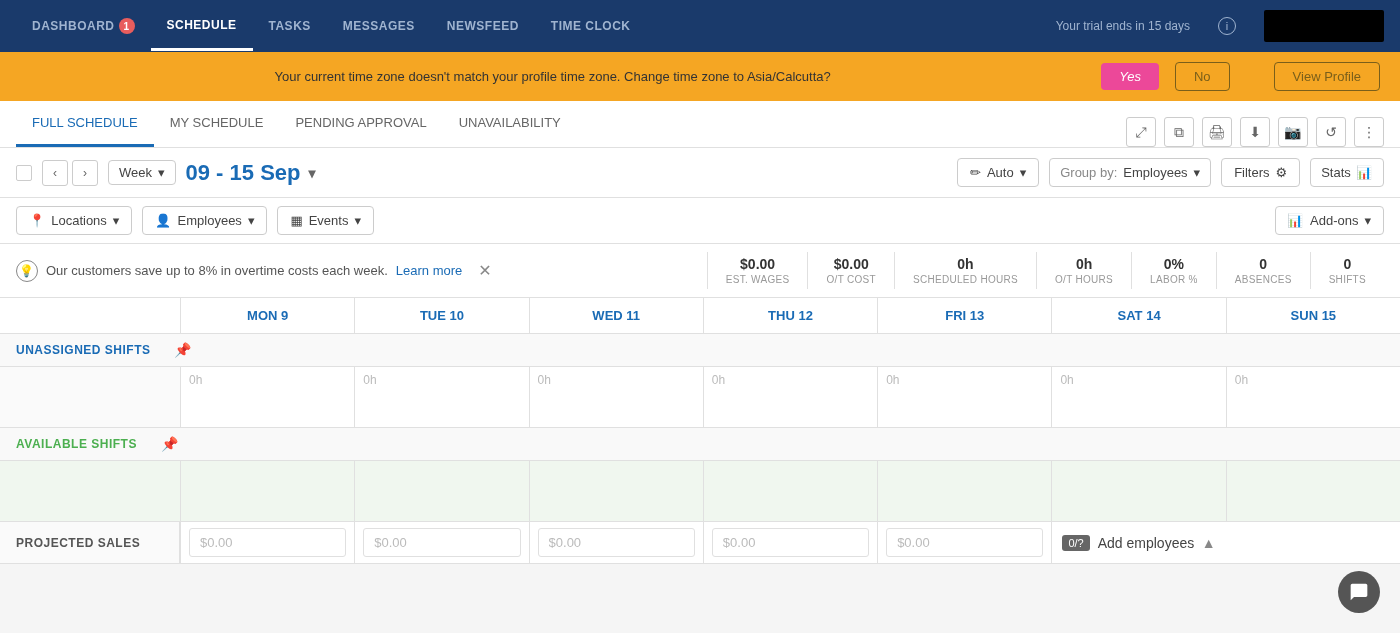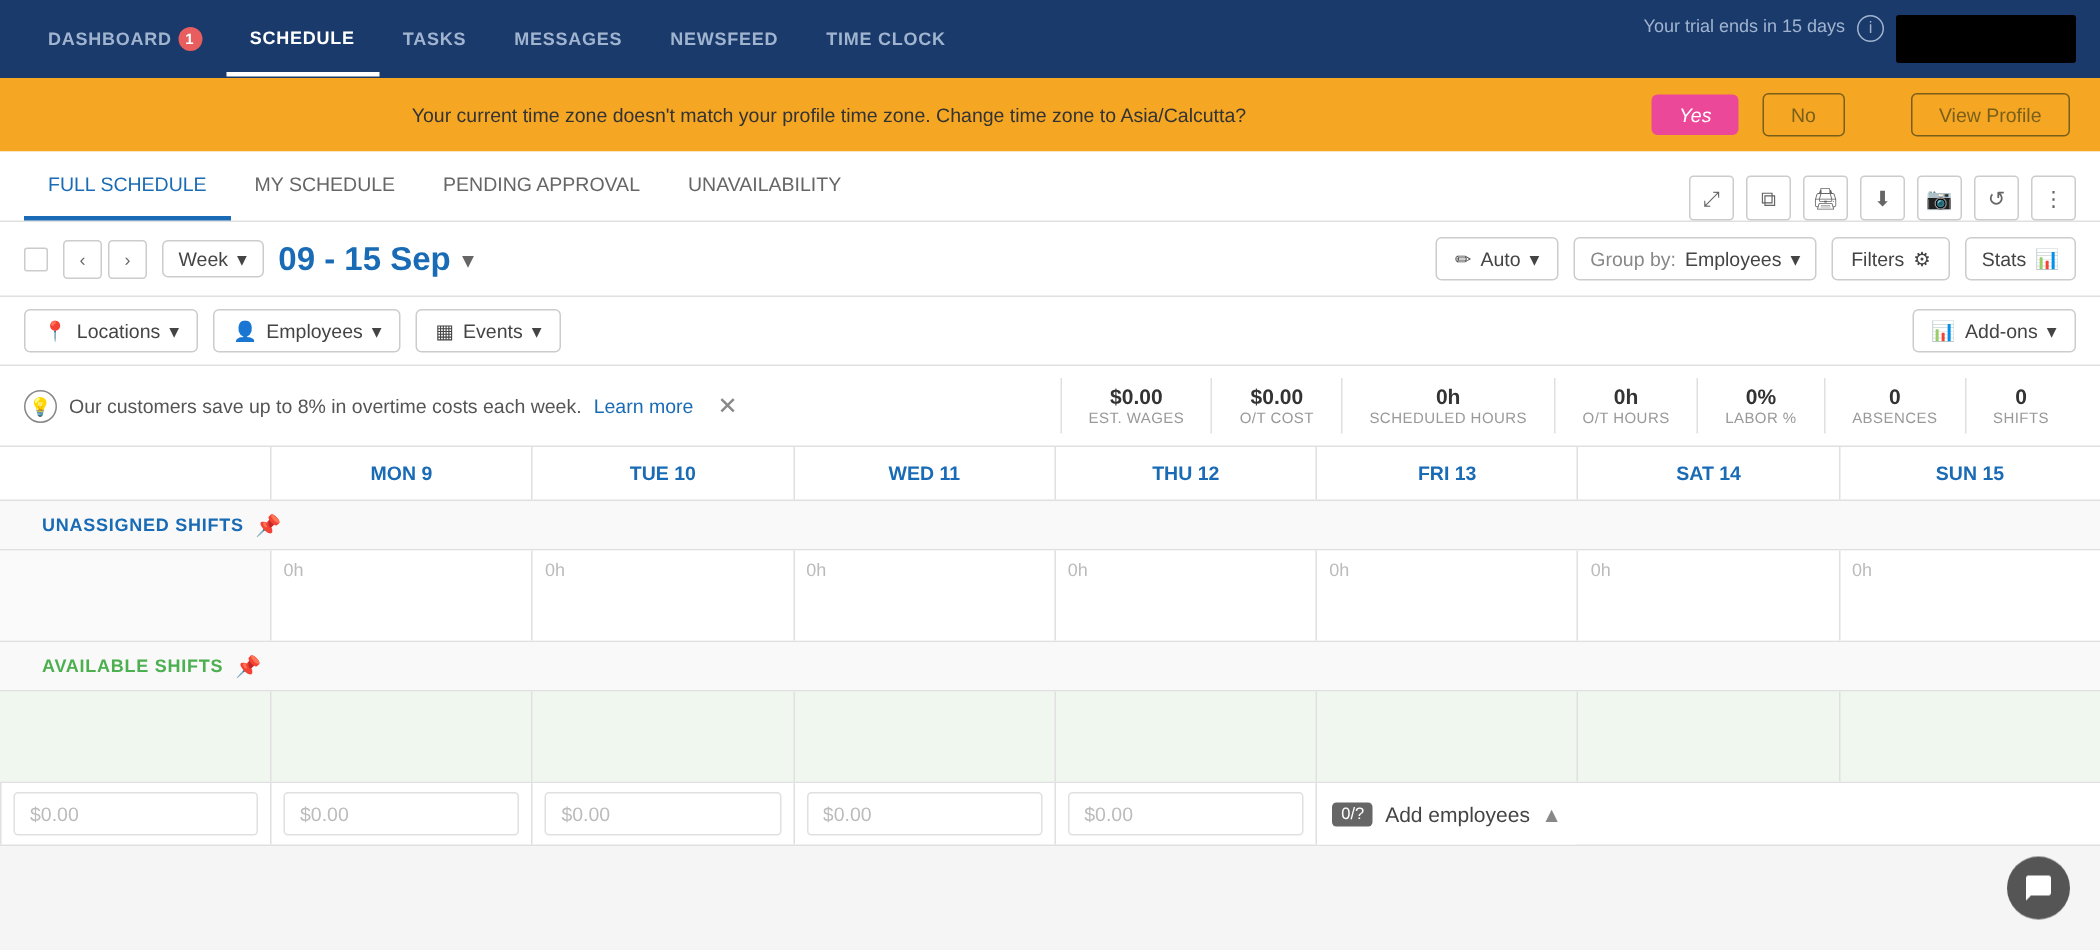--- a/index.html
+++ b/index.html
@@ -3,21 +3,21 @@
   <meta charset="utf-8">
   <style>
     * { box-sizing: border-box; margin: 0; padding: 0; }
     body { font-family: -apple-system, BlinkMacSystemFont, 'Segoe UI', Arial, sans-serif; font-size: 13px; background: #f5f5f5; overflow-x: hidden; }
 
     
     .top-nav { background: #1a3a6b; display: flex; align-items: center; height: 52px; padding: 0 16px; }
     .top-nav .nav-item { color: #a0b4d0; font-size: 12px; font-weight: 600; letter-spacing: 0.5px; cursor: pointer; padding: 0 16px; height: 50px; display: flex; align-items: center; text-transform: uppercase; }
     .top-nav .nav-item.active { color: white; border-bottom: 3px solid white; }
     .top-nav .nav-badge { background: #e85d5d; color: white; border-radius: 50%; font-size: 10px; width: 16px; height: 16px; display: inline-flex; align-items: center; justify-content: center; margin-left: 4px; }
-    .top-nav-right { margin-left: auto; display: flex; gap: 8px; color: #a0b4d0; font-size: 12px; }
+    .top-nav-right { margin-left: auto; display: flex; align-items: center; gap: 28px; color: #a0b4d0; font-size: 12px; }
     .top-nav-right .trial-text { color: #a0b4d0; font-size: 12px; }
     .info-circle { width: 18px; height: 18px; border: 1.5px solid #a0b4d0; border-radius: 50%; display: inline-flex; align-items: center; justify-content: center; color: #a0b4d0; font-size: 11px; cursor: pointer; }
     .user-avatar-box { background: #000; color: white; padding: 6px 14px; font-size: 12px; cursor: pointer; border-radius: 2px; width: 120px; height: 32px; }
 
     
     .banner { background: #f5a623; padding: 10px 20px; display: flex; align-items: center; justify-content: center; gap: 16px; font-size: 13px; color: #333; }
     .banner-text { flex: 1; text-align: center; }
     .banner-btn { padding: 6px 18px; border-radius: 4px; font-size: 13px; cursor: pointer; font-weight: 500; border: none; }
     .banner-btn.yes { background: #ec4899; color: white; font-style: italic; }
     .banner-btn.no { background: transparent; border: 1.5px solid #7a5f1a; color: #7a5f1a; }
@@ -60,21 +60,21 @@
     .stat-item { text-align: center; padding: 4px 18px; border-left: 1px solid #e0e0e0; }
     .stat-value { font-size: 14px; font-weight: 600; color: #333; }
     .stat-label { font-size: 10px; color: #999; text-transform: uppercase; letter-spacing: 0.3px; margin-top: 2px; }
 
     
     .cal-header { display: grid; grid-template-columns: 180px repeat(7, 1fr); background: white; border-bottom: 1px solid #e0e0e0; }
     .cal-header-cell { padding: 10px 8px; text-align: center; font-size: 13px; font-weight: 600; color: #1a6bb5; border-left: 1px solid #e0e0e0; }
     .cal-header-cell:first-child { border-left: none; }
 
     
-    .section-row { background: #f9f9f9; border-bottom: 1px solid #e0e0e0; padding: 8px 28px; display: flex; align-items: center; gap: 8px; }
+    .section-row { background: #f9f9f9; border-bottom: 1px solid #e0e0e0; padding: 8px 16px; display: flex; align-items: center; gap: 24px; }
     .section-label-unassigned { color: #1a6bb5; font-size: 12px; font-weight: 700; text-transform: uppercase; letter-spacing: 0.5px; }
     .section-label-available { color: #4caf50; font-size: 12px; font-weight: 700; text-transform: uppercase; letter-spacing: 0.5px; }
     .section-label-projected { color: #555; font-size: 12px; font-weight: 700; text-transform: uppercase; letter-spacing: 0.5px; }
     .pin-icon { color: #aaa; font-size: 14px; cursor: pointer; }
 
     
     .cal-grid-row { display: grid; grid-template-columns: 180px repeat(7, 1fr); border-bottom: 1px solid #e0e0e0; }
     .cal-cell { border-left: 1px solid #e0e0e0; padding: 6px 8px; min-height: 60px; background: white; font-size: 12px; color: #bbb; }
     .cal-cell:first-child { border-left: none; background: #fafafa; }
     .cal-cell.available-bg { background: #f0f7ef; }
@@ -289,20 +289,23 @@
   <div class="cal-cell available-bg"></div>
   <div class="cal-cell available-bg"></div>
   <div class="cal-cell available-bg"></div>
   <div class="cal-cell available-bg"></div>
   <div class="cal-cell available-bg"></div>
   <div class="cal-cell available-bg"></div>
   <div class="cal-cell available-bg"></div>
 </div>
 
 <div class="projected-row">
+  <div class="projected-label-cell">
+    <span class="section-label-projected">PROJECTED SALES</span>
+  </div>
   <div class="projected-cell">
     <input class="projected-input" value="$0.00" style="">
   </div>
   <div class="projected-cell">
     <input class="projected-input" value="$0.00" style="">
   </div>
   <div class="projected-cell">
     <input class="projected-input" value="$0.00" style="">
   </div>
   <div class="projected-cell">

